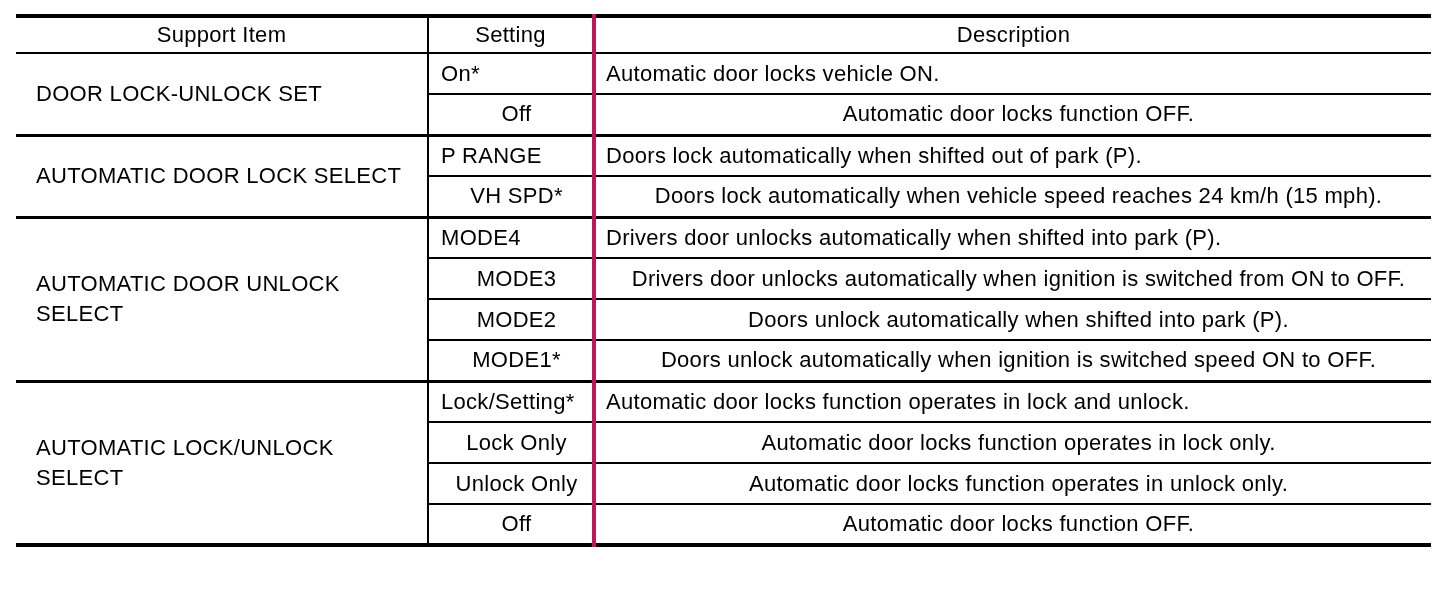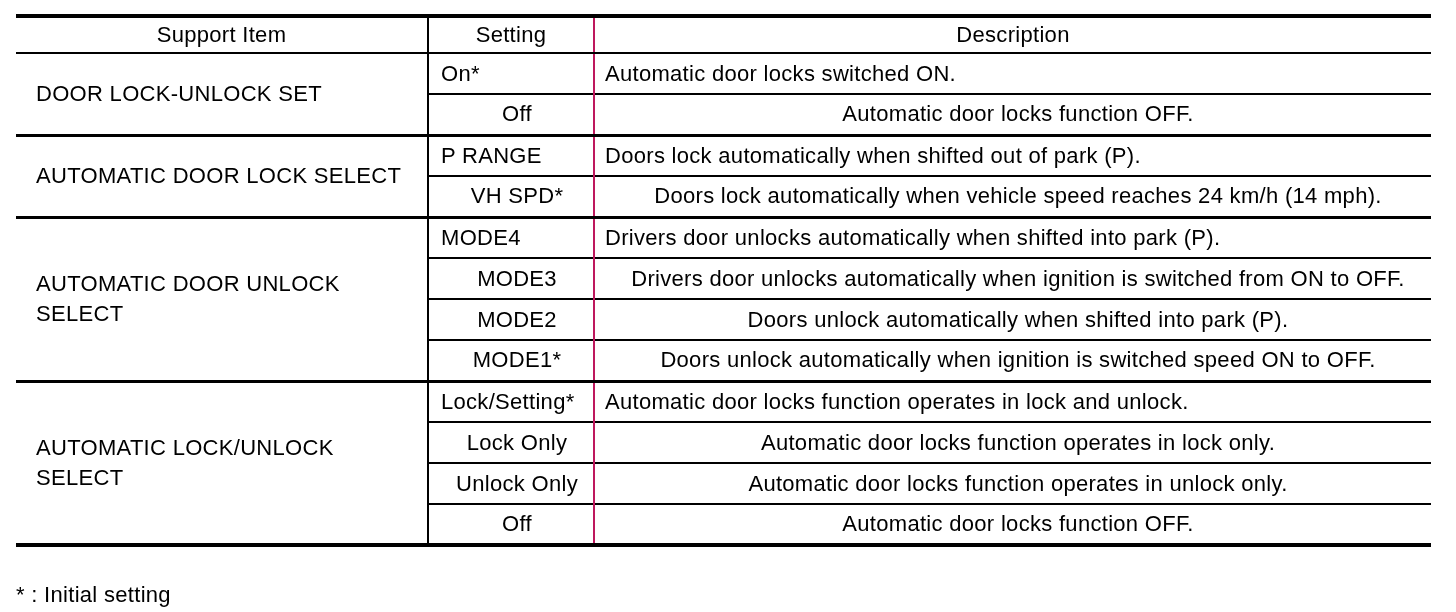--- a/index.html
+++ b/index.html
@@ -36,21 +36,21 @@
   }
   thead th {
     height: 37px;
     text-align: center;
     border-bottom: 2px solid #000;
   }
   tbody td { height: 41px; }
 
   .mid {
     border-left: 2px solid #000;
-    border-right: 2px solid #be185d;
+    border-right: 4px solid #be185d;
     margin-left: 12px;
   }
   td.support {
     padding-left: 20px;
     white-space: pre-line;
     line-height: 1.35;
     margin-top: 43px;
   }
   td.setting { padding-left: 12px; }
   td.desc    { padding-left: 10px; }
@@ -81,35 +81,35 @@
         <th>Support Item</th>
         <th class="mid">Setting</th>
         <th>Description</th>
       </tr>
     </thead>
     <tbody>
 
       <tr class="group-start first">
         <td class="support" rowspan="2">DOOR LOCK-UNLOCK SET</td>
         <td class="setting mid">On*</td>
-        <td class="desc">Automatic door locks switched ON.</td>
+        <td class="desc">Automatic door locks vehicle ON.</td>
       </tr>
       <tr class="inner">
         <td class="setting mid">Off</td>
         <td class="desc">Automatic door locks function OFF.</td>
       </tr>
 
       <tr class="group-start">
         <td class="support" rowspan="2">AUTOMATIC DOOR LOCK SELECT</td>
         <td class="setting mid">P RANGE</td>
         <td class="desc">Doors lock automatically when shifted out of park (P).</td>
       </tr>
       <tr class="inner">
         <td class="setting mid">VH SPD*</td>
-        <td class="desc">Doors lock automatically when vehicle speed reaches 24 km/h (14 mph).</td>
+        <td class="desc">Doors lock automatically when vehicle speed reaches 24 km/h (15 mph).</td>
       </tr>
 
       <tr class="group-start">
         <td class="support" rowspan="4">AUTOMATIC DOOR UNLOCK
 SELECT</td>
         <td class="setting mid">MODE4</td>
         <td class="desc">Drivers door unlocks automatically when shifted into park (P).</td>
       </tr>
       <tr class="inner">
         <td class="setting mid">MODE3</td>
@@ -138,14 +138,13 @@
         <td class="setting mid">Unlock Only</td>
         <td class="desc">Automatic door locks function operates in unlock only.</td>
       </tr>
       <tr class="inner">
         <td class="setting mid">Off</td>
         <td class="desc">Automatic door locks function OFF.</td>
       </tr>
     </tbody>
   </table>
 
-  <div class="footnote">* : Initial setting</div>
 </div>
 
 </body></html>

